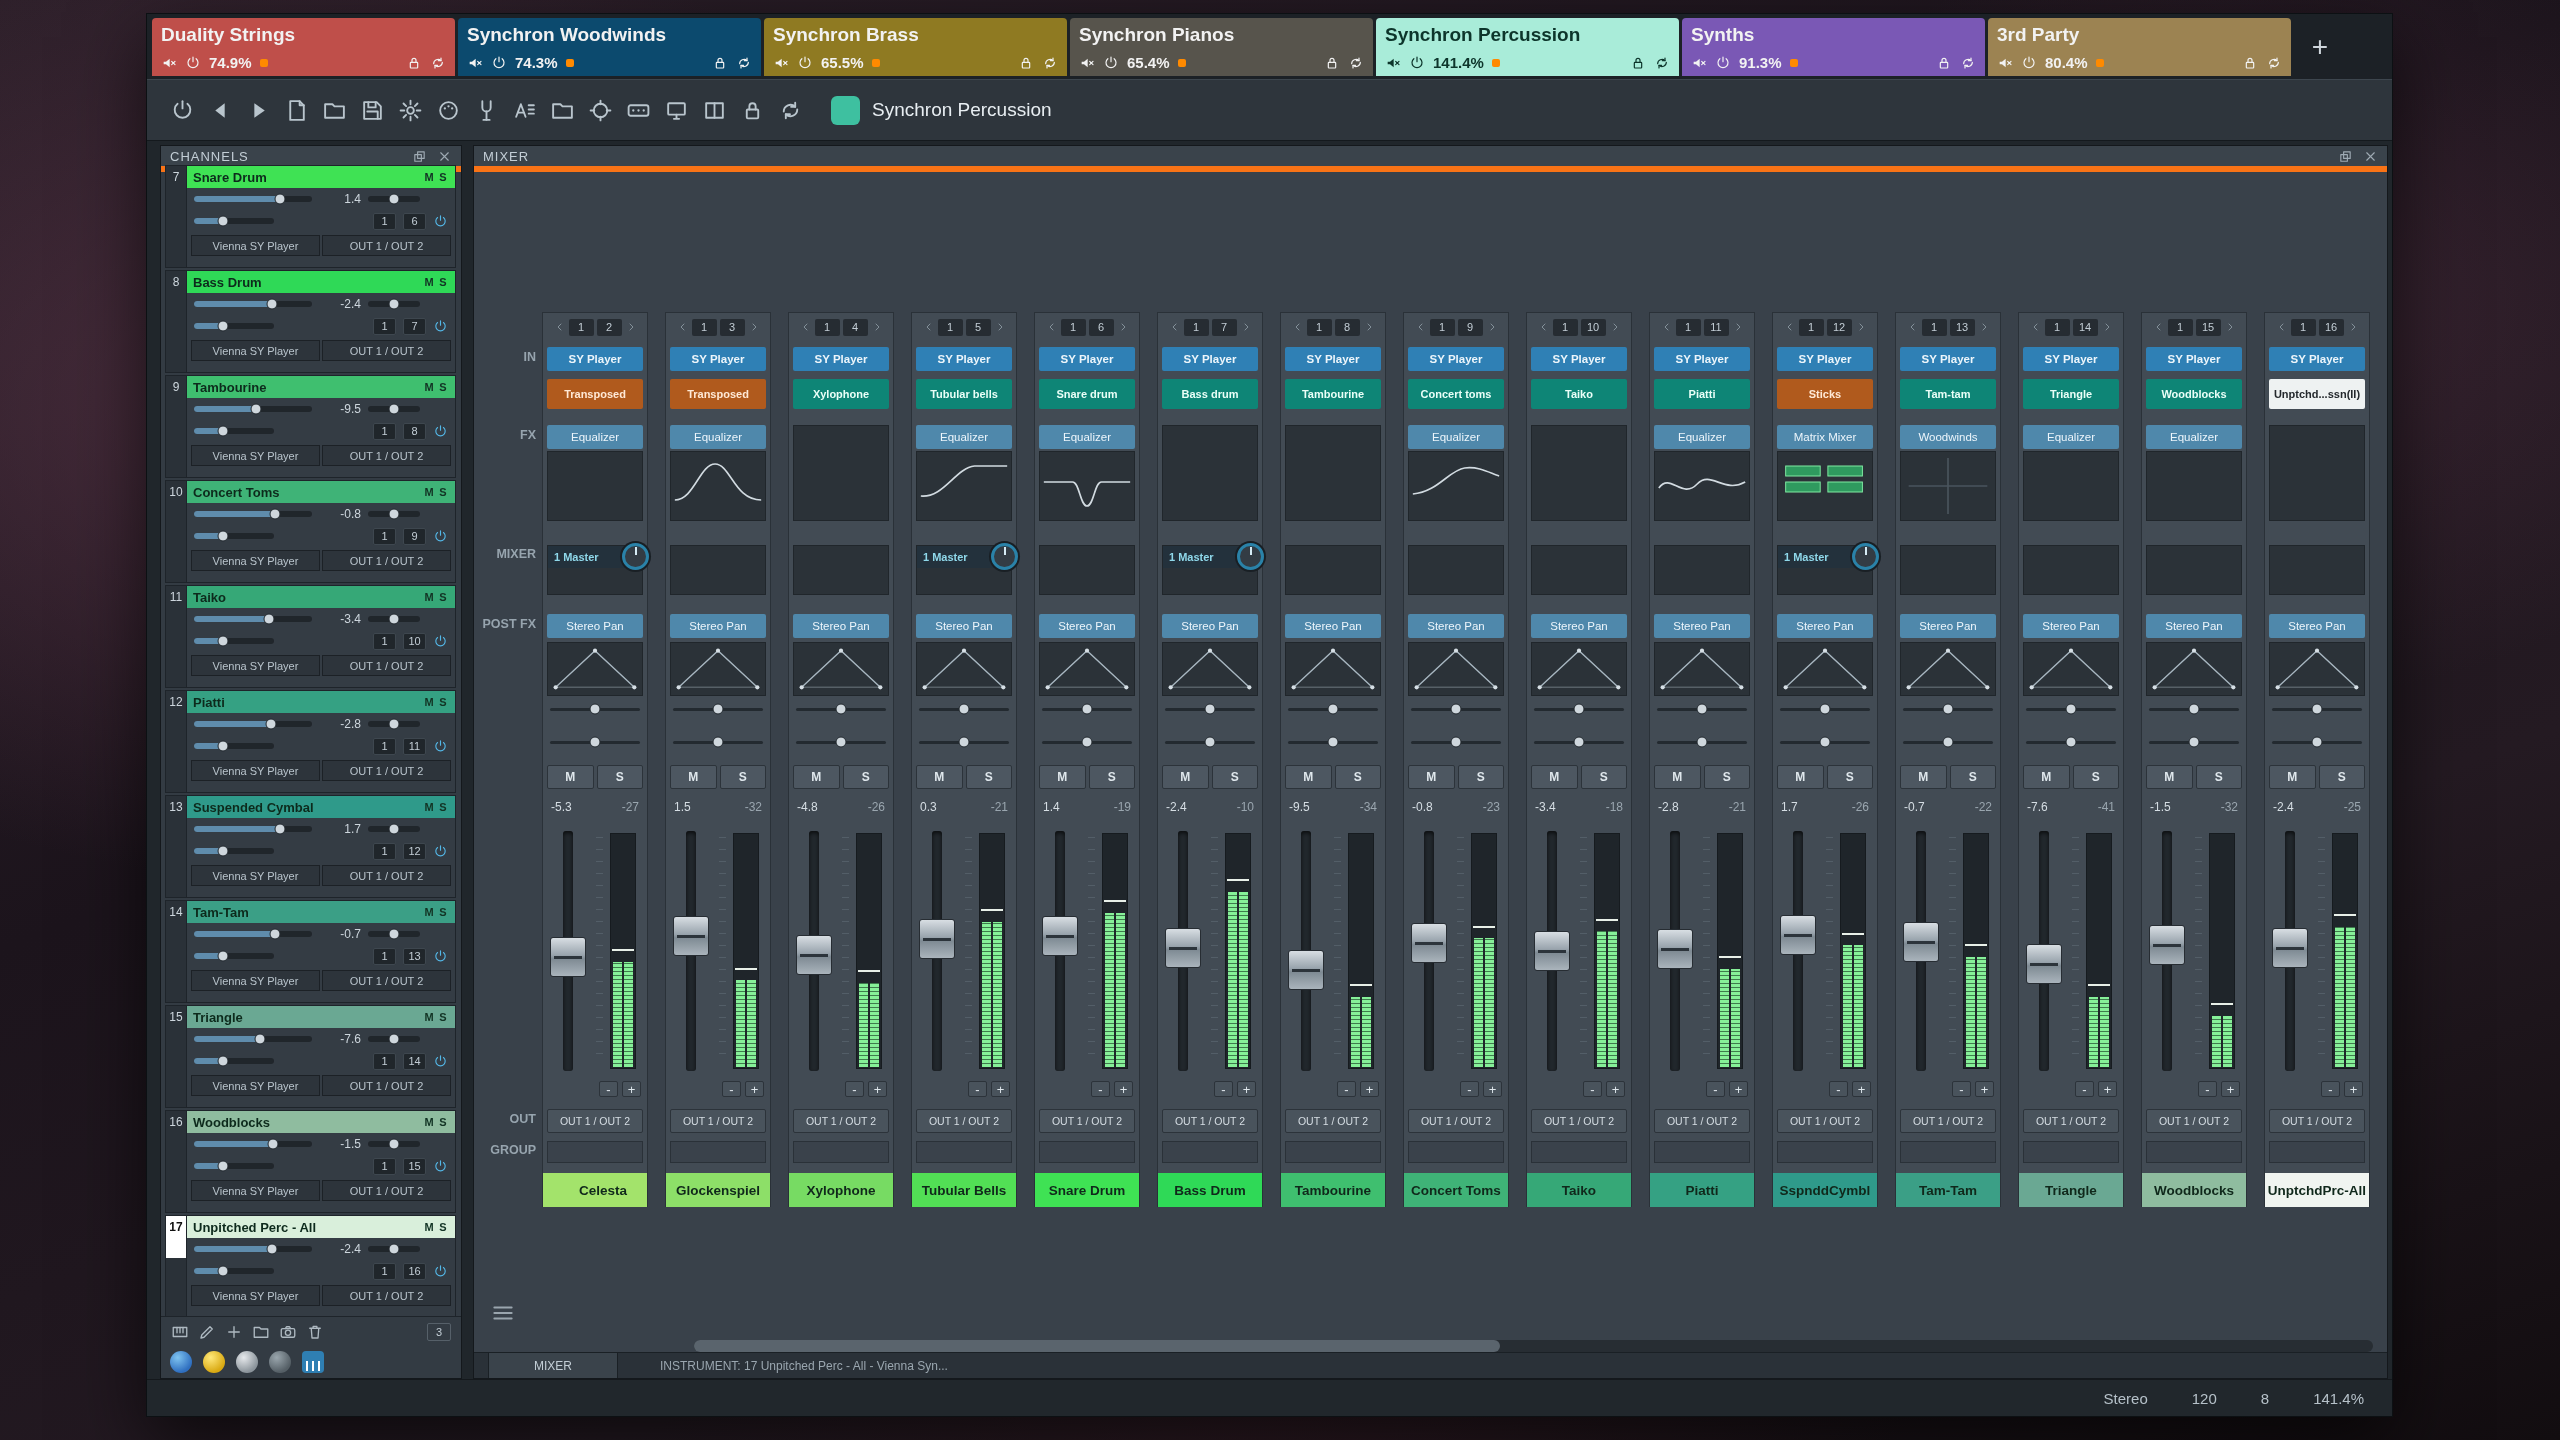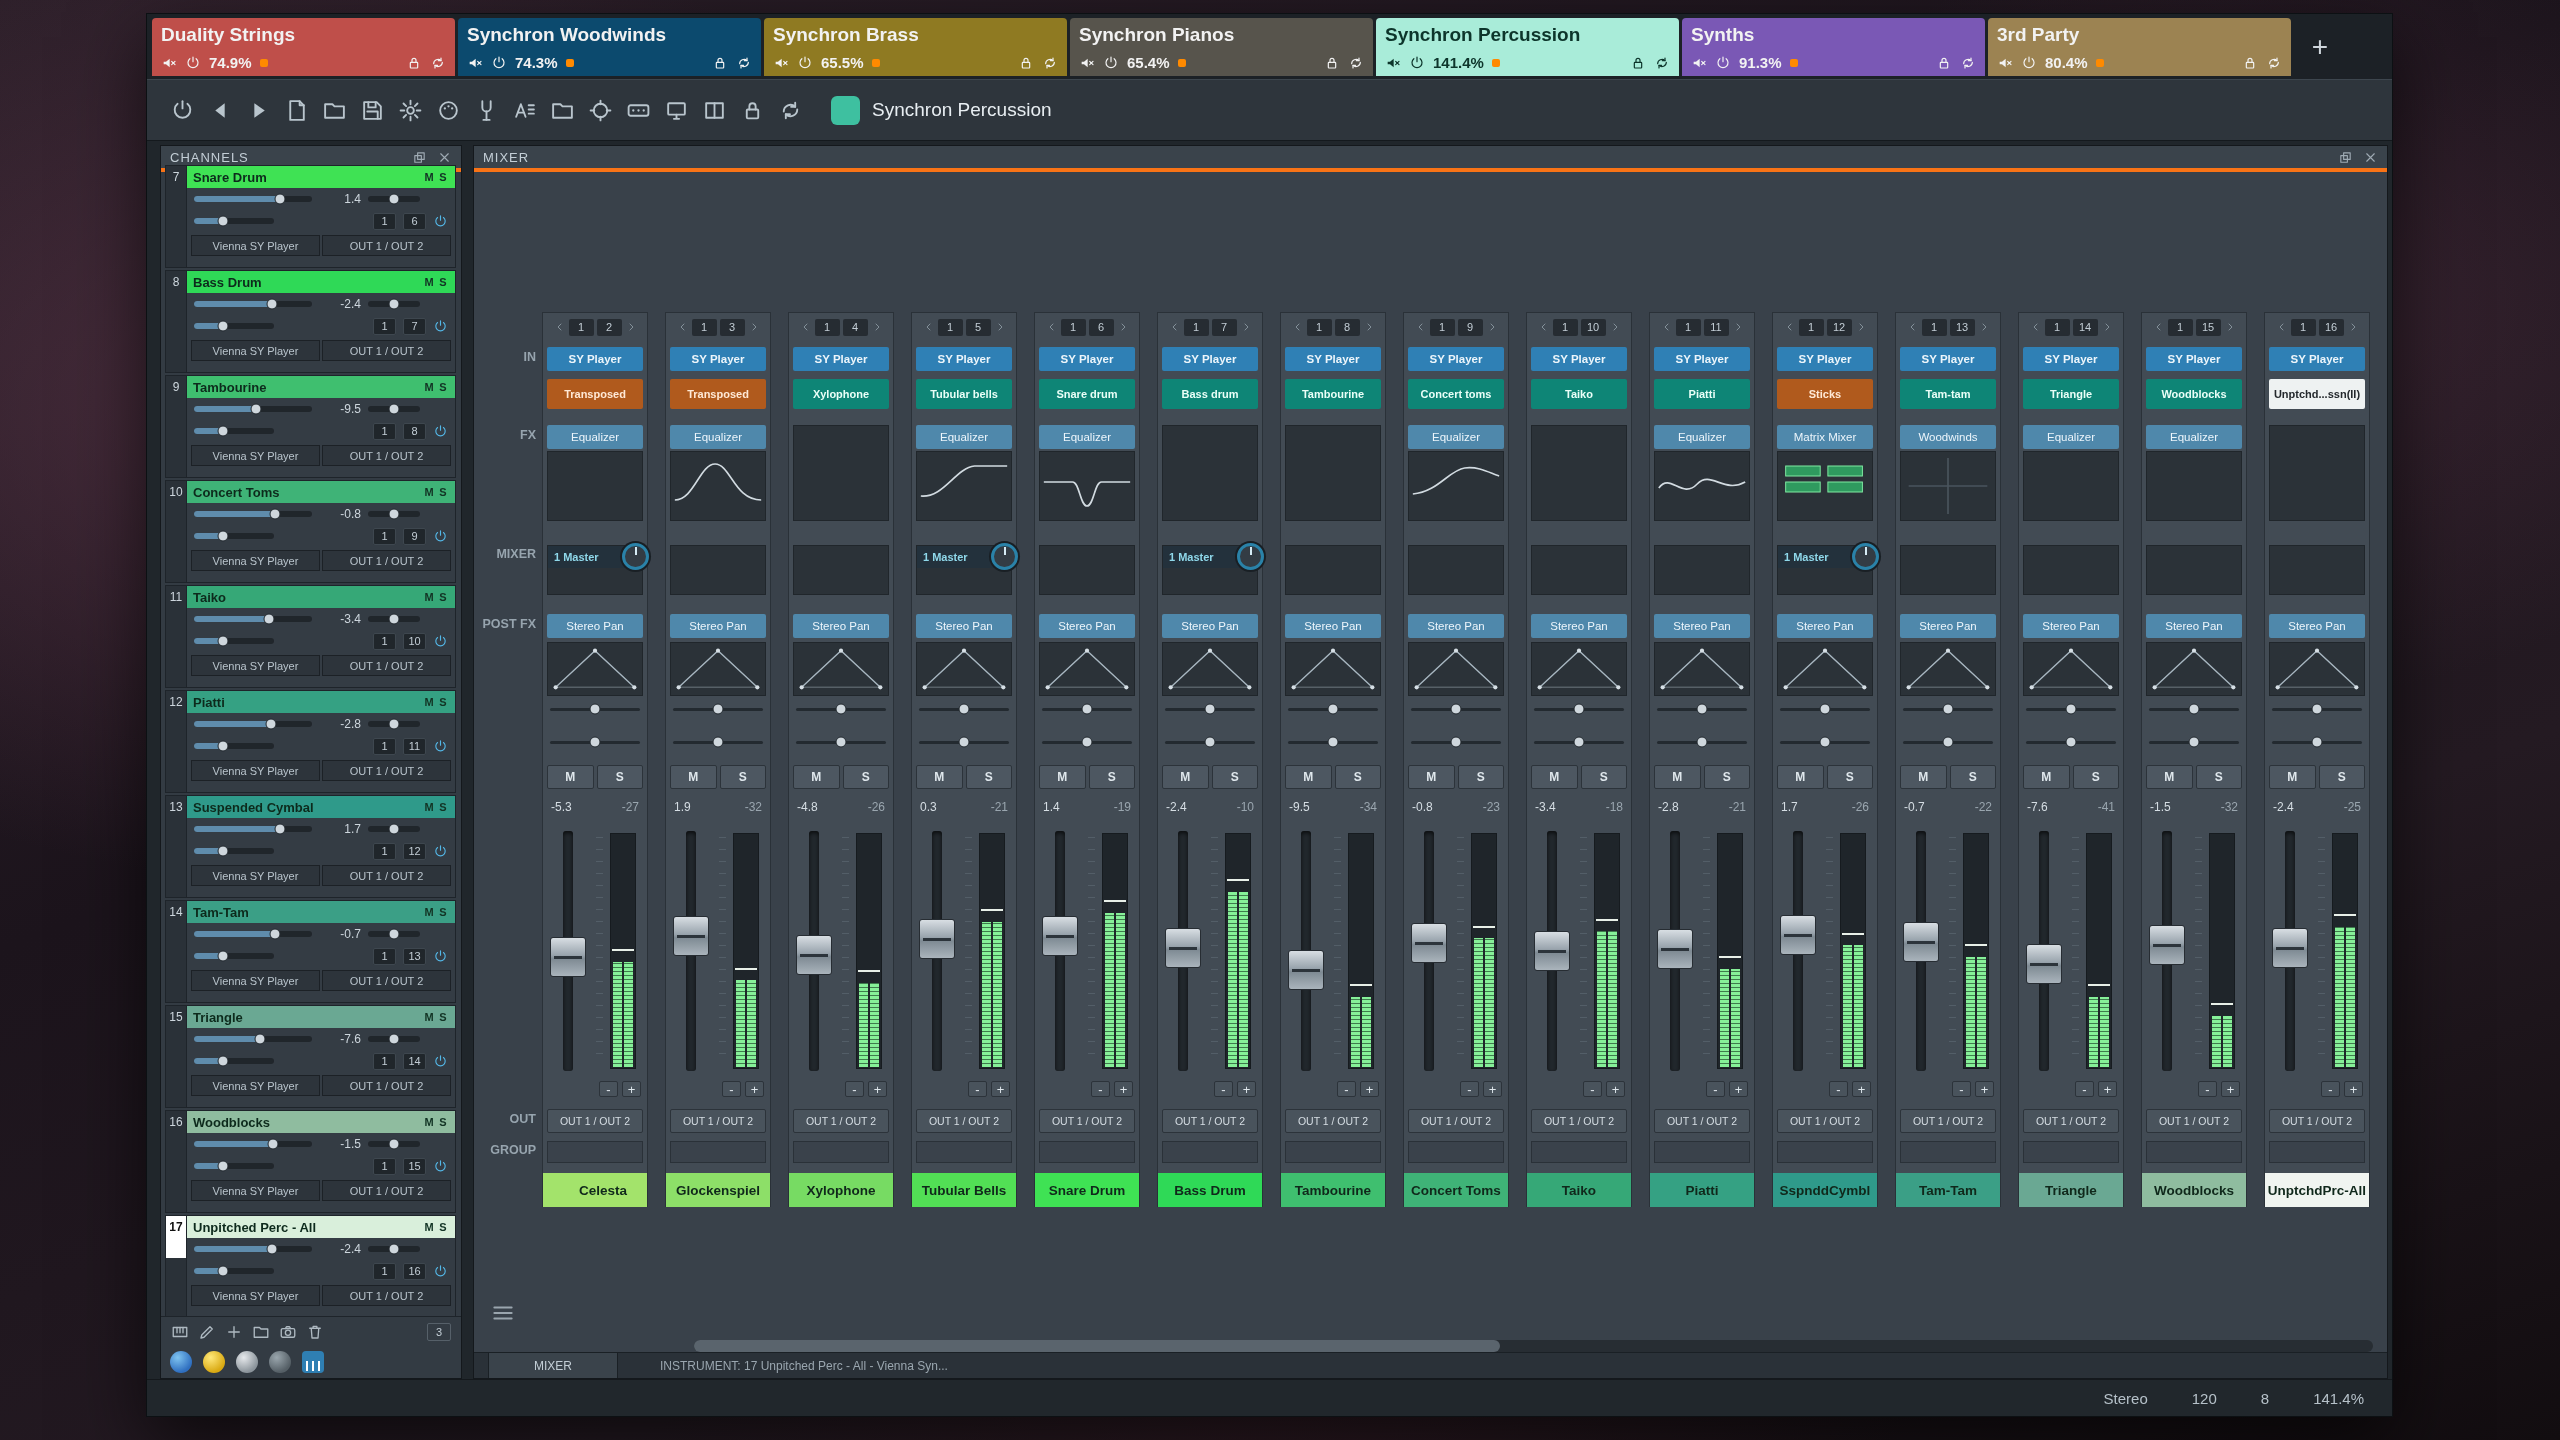--- a/index.html
+++ b/index.html
@@ -35,21 +35,21 @@
   .tb-btn{ width:38px; height:38px; display:flex; align-items:center; justify-content:center; color:#b9c5cd; border-radius:3px; }
   .tb-btn .ic{ width:25px; height:25px; }
   .tb-swatch{ width:29px; height:29px; border-radius:6px; margin-left:22px; }
   .tb-title{ font-size:19px; color:#e8eef2; margin-left:12px; }
 
   
   .content{ position:absolute; top:127px; left:0; right:0; bottom:37px; background:#20262b; }
   .panel{ position:absolute; top:4px; bottom:0; background:#333b43; border:1px solid #14181c; display:flex; flex-direction:column; }
   .channels-panel{ left:13px; width:302px; }
   .mixer-panel{ left:326px; right:4px; }
-  .panel-header{ height:26px; background:#3a434b; border-bottom:4px solid #f97316; display:flex; align-items:center;
+  .panel-header{ height:26px; background:#3a434b; border-bottom:6px solid #f97316; display:flex; align-items:center;
     padding:0 9px; color:#c3ced6; font-size:13px; letter-spacing:1px; flex:0 0 auto; }
   .ph-icons{ margin-left:auto; display:flex; gap:10px; color:#9fabb4; }
   .ph-icons .ic{ width:15px; height:15px; }
 
   
   .channel-list{ flex:1; overflow:hidden; padding:0 5px 0 4px; margin-top:-7px; }
   .chan{ height:103px; margin-bottom:2px; background:#343c44; border:1px solid #1e242a; display:flex; }
   .chan-left{ width:21px; background:#2a3138; border-right:1px solid #1e242a; color:#cdd6dd; font-size:12px;
     display:flex; justify-content:center; padding-top:4px; }
   .chan.selected .chan-left{ background:linear-gradient(#ffffff 0px,#ffffff 42px,#2a3138 42px); color:#111; font-weight:bold; }
@@ -1158,21 +1158,21 @@
               </div>
     <div class="pan-slider ps-2">
                 <div class="track"></div>
                 <div class="knob-dot"></div>
               </div>
     <div class="ms-row">
       <div class="ms">M</div>
       <div class="ms">S</div>
     </div>
     <div class="vals">
-      <span>1.9</span>
+      <span>1.5</span>
       <span class="peak">-32</span>
     </div>
     <div class="fader-zone">
       <div class="fader-track"></div>
       <div class="fader-cap" style="top: 90.906px;"></div>
       <div class="ticks"></div>
       <div class="meter">
         <div class="mbar l" style="height: 37%;"></div>
                   <div class="mbar r" style="height: 37%;"></div>
                   <div class="mpeak" style="bottom: 42%;"></div>

